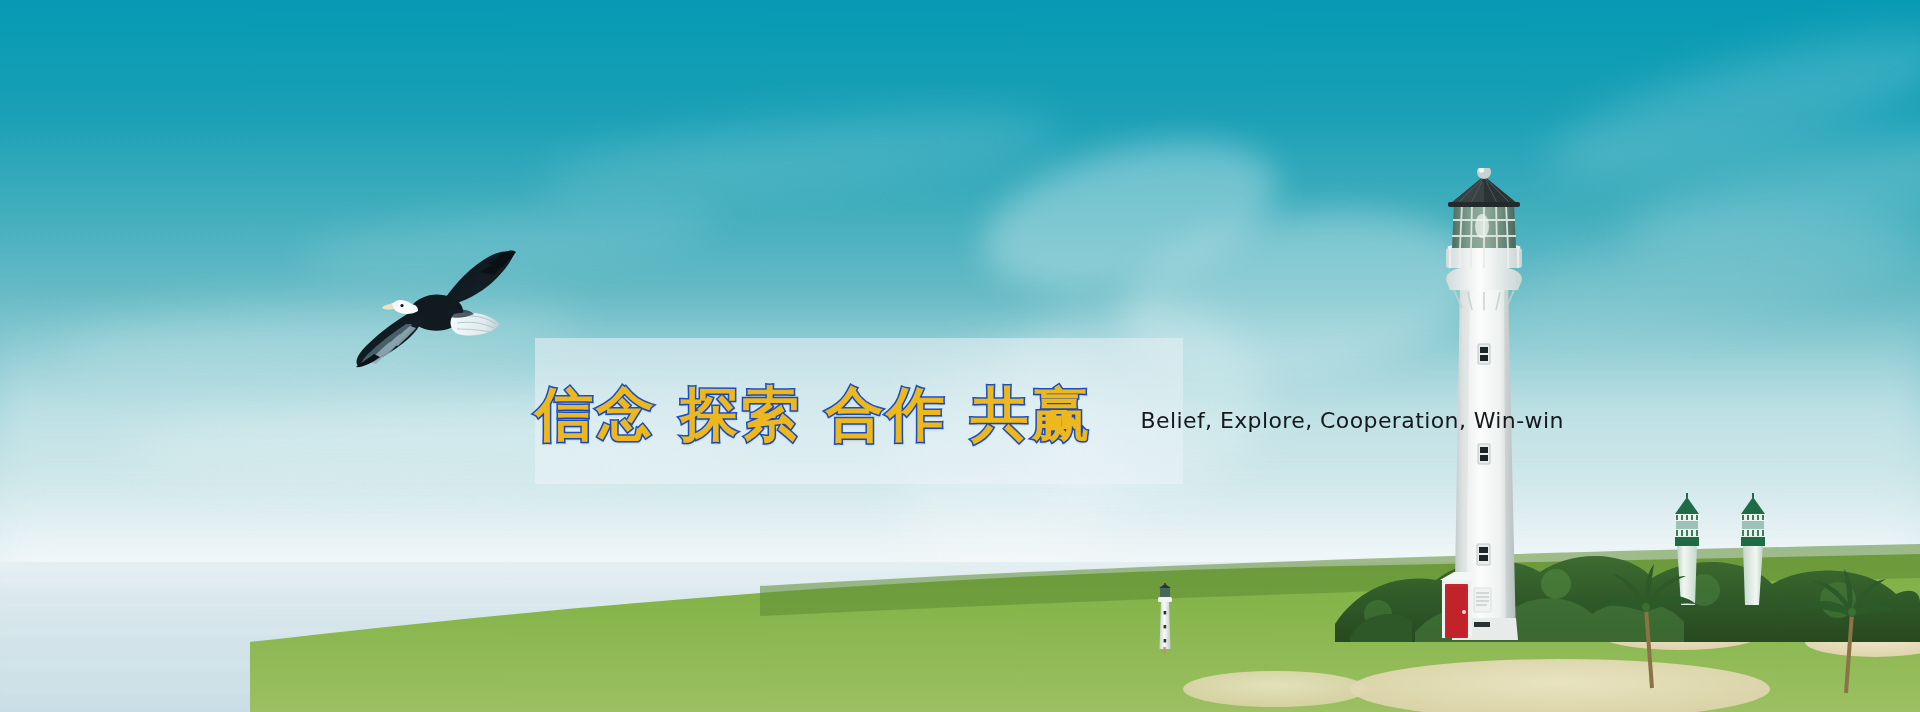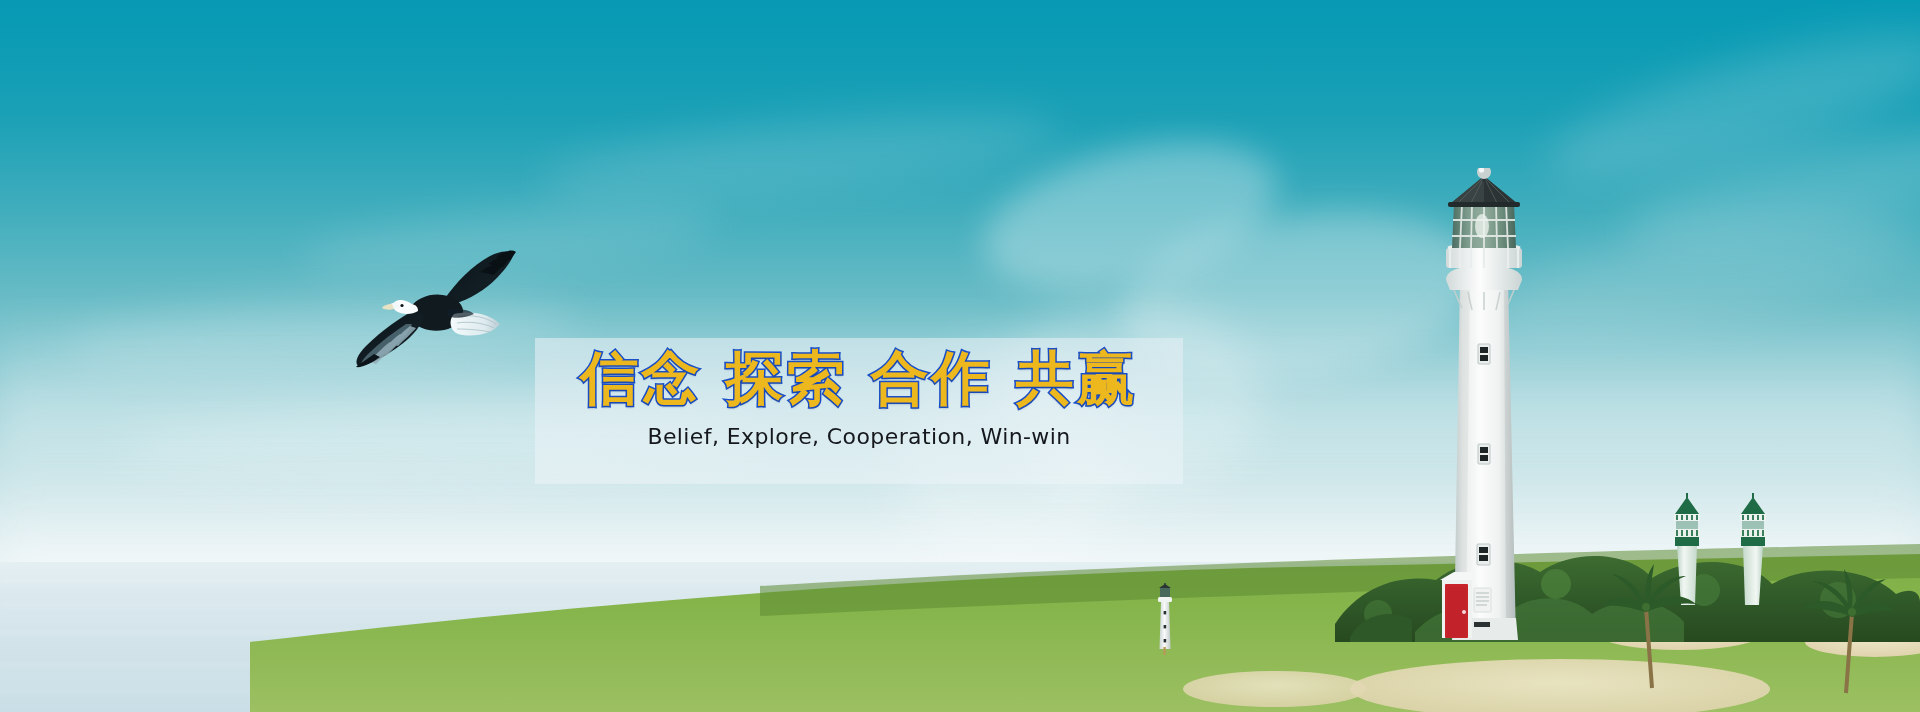--- a/index.html
+++ b/index.html
@@ -109,21 +109,21 @@
     position: absolute;
     left: 535px;
     top: 338px;
     width: 648px;
     height: 146px;
     background: linear-gradient(to bottom,
       rgba(226,238,243,0.62) 0%,
       rgba(230,240,244,0.60) 50%,
       rgba(236,244,247,0.58) 100%);
     display: flex;
-    flex-direction: column;
+    flex-direction: row;
     align-items: center;
     justify-content: flex-start;
     box-sizing: border-box;
     padding-top: 6px;
   }
   .headline-cn {
     font-family: "DejaVu Sans", "Liberation Sans", sans-serif;
     font-size: 58px;
     font-weight: 700;
     line-height: 1.18;
@@ -136,20 +136,21 @@
     margin: 0;
   }
   .headline-en {
     font-family: "DejaVu Sans", "Liberation Sans", sans-serif;
     font-size: 22px;
     font-weight: 400;
     letter-spacing: 0.4px;
     color: #15181c;
     white-space: nowrap;
     margin-top: 12px;
+    margin-left: 48px;
   }
 
   
   .lighthouse {
     position: absolute;
     left: 1424px;
     top: 168px;
     width: 120px;
     height: 480px;
   }

